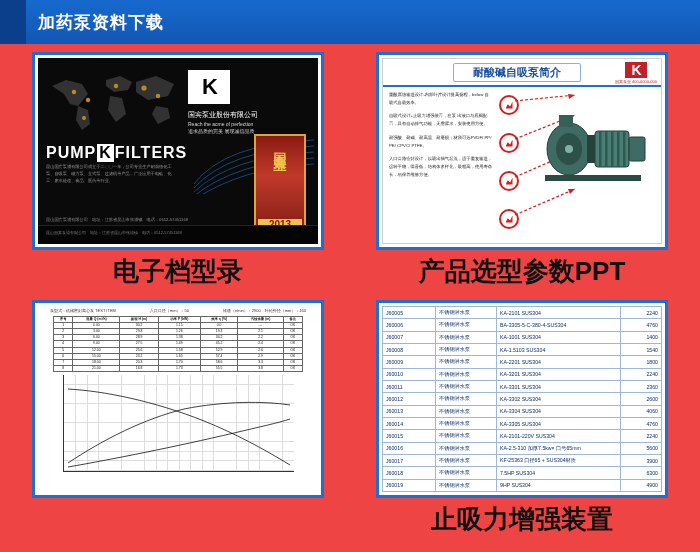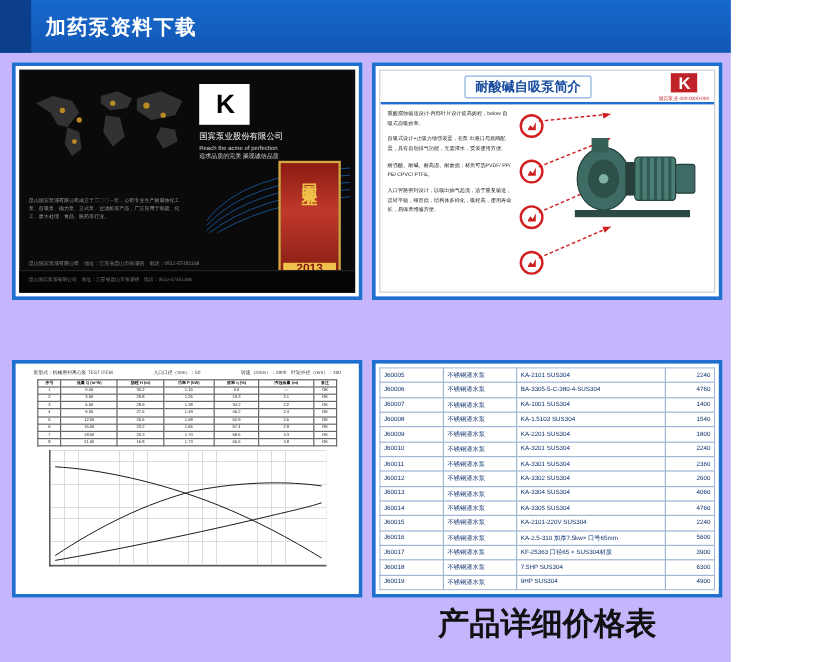--- a/index.html
+++ b/index.html
@@ -8,23 +8,23 @@
     background: #ffffff;
   }
   body {
     width: 700px;
     height: 552px;
     font-family: "Liberation Sans", sans-serif;
     overflow: hidden;
   }
   .page {
     position: relative;
-    width: 609px;
+    width: 700px;
     height: 552px;
-    background: #c4b5fd;
+    background: #ef4444;
   }
   
   .header {
     position: relative;
     height: 44px;
     background: #1565c9;
     background: linear-gradient(#1769cd, #1257b4);
     display: flex;
     align-items: center;
   }
@@ -143,21 +143,21 @@
 
   
   .t2 { background: #ffffff; border: 1px solid #cfcfcf; }
   .t2 .ppt-top {
     position: absolute; left: 0; top: 0; width: 100%; height: 26px;
     border-bottom: 2px solid #1f6fd0;
     display: flex; align-items: center; justify-content: space-between;
   }
   .t2 .ppt-title {
     color: #1a4fa0; font-size: 11px; font-weight: bold; margin-left: 70px;
-    border: 1px solid #8ab0e0; padding: 1px 8px; border-radius: 2px;
+    border: 1px solid #8ab0e0; padding: 1px 19px; border-radius: 2px;
   }
   .t2 .logo-box {
     margin-right: 4px; text-align: center;
   }
   .t2 .logo-k {
     background: #c0222a; color: #fff; font-weight: bold; font-size: 14px;
     padding: 0 6px; display: inline-block; letter-spacing: -1px;
   }
   .t2 .logo-sub { color: #c0222a; font-size: 4px; display: block; }
   .t2 .ppt-text {
@@ -266,34 +266,38 @@
           <svg class="waves" viewBox="0 0 120 60">
             <g stroke="#1e6bbf" fill="none" stroke-width="0.7" opacity="0.85">
               <path d="M0 50 Q30 10 120 6"></path>
                 <path d="M0 54 Q34 16 120 12"></path>
               <path d="M0 58 Q38 22 120 18"></path>
                 <path d="M0 62 Q42 28 120 24"></path>
               <path d="M0 66 Q46 34 120 30"></path>
             </g>
           </svg>
 
+          <div class="pumpbrand">
+            <span>PUMP</span><span class="mark">K</span><span>FILTERS</span>
+          </div>
 
           <div class="body-lines">昆山国宾泵浦有限公司成立于二〇〇一年，公司专业生产耐腐蚀化工泵、自吸泵、磁力泵、立式泵、过滤机等产品，广泛应用于电镀、化工、废水处理、食品、医药等行业。</div>
           <div class="foot-lines">昆山国宾泵浦有限公司　地址：江苏省昆山市张浦镇　电话：0512-57451168</div>
 
           <div class="award">
             <div class="az">国宾泵业</div>
             <div class="ayear">2013</div>
           </div>
 
           <div class="strip">
             <span>昆山国宾泵浦有限公司　地址：江苏省昆山市张浦镇　电话：0512-57451168</span>
           </div>
         </div>
       </div>
+      <div class="caption">电子档型录</div>
     </div>
 
     <div class="cell">
       <div class="thumb-frame">
         <div class="thumb-inner t2">
           <div class="ppt-top">
             <div class="ppt-title">耐酸碱自吸泵简介</div>
             <div class="logo-box">
               <span class="logo-k">K</span>
               <span class="logo-sub">国宾泵业 400-0000-000</span>
@@ -349,20 +353,21 @@
                 <rect x="82" y="30" width="2.5" height="36"></rect>
               <rect x="88" y="30" width="2.5" height="36"></rect>
             </g>
             <rect x="94" y="36" width="16" height="24" rx="2" fill="#3e6b63" stroke="#24403b"></rect>
             <rect x="24" y="14" width="14" height="12" fill="#355f57"></rect>
             <rect x="10" y="74" width="96" height="6" fill="#2b4a44"></rect>
             <circle cx="34" cy="48" r="4" fill="#7fb0a5"></circle>
           </svg>
         </div>
       </div>
+      <div class="caption">产品选型参数PPT</div>
     </div>
 
     <div class="cell">
       <div class="thumb-frame">
         <div class="thumb-inner t3">
           <div class="meta">
             <span>泵型式：机械密封离心泵 TEST ITEM</span>
             <span>入口口径（mm）：50</span>
             <span>转速（r/min）：2900　叶轮外径（mm）：160</span>
           </div>
@@ -558,17 +563,17 @@
                 <tr>
                   <td class="c1">J60019</td>
                   <td class="c2">不锈钢潜水泵</td>
                   <td class="c3">9HP SUS304</td>
                   <td class="c4">4900</td>
                 </tr>
               </tbody>
           </table>
         </div>
       </div>
-      <div class="caption">产品详细价格表</div>
+      <div class="caption">止吸力增强装置</div>
     </div>
 
   </div>
 </div>
 
 </body></html>

